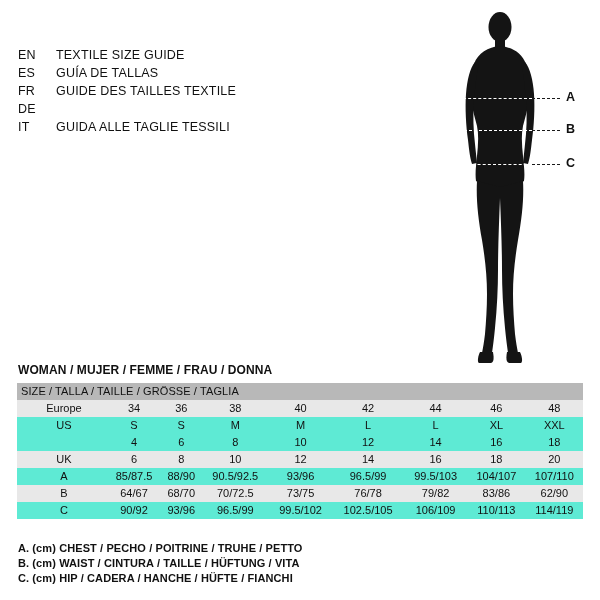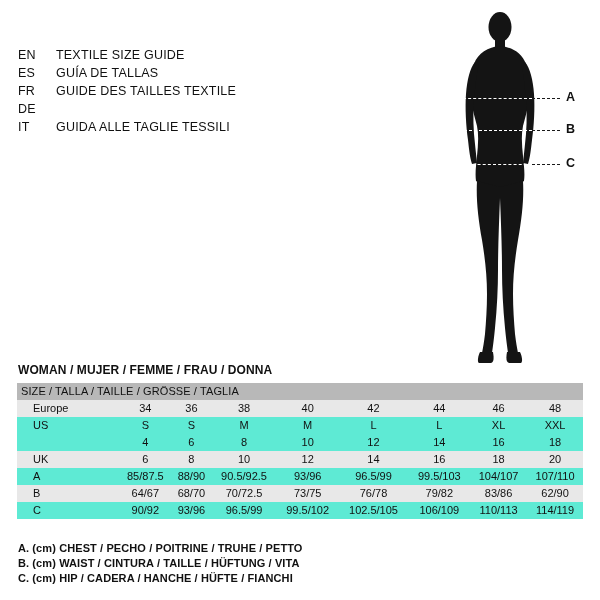--- a/index.html
+++ b/index.html
@@ -88,22 +88,22 @@
     font-size: 11px;
   }
   .size-table td {
     padding: 0;
     height: 17px;
     line-height: 17px;
     text-align: center;
     color: #111;
   }
   .size-table td.label {
-    text-align: left;
-    padding-left: 16px;
+    text-align: center;
+    padding-left: 4px;
     width: 86px;
   }
   .row-head td {
     background: #b8b8b8;
     text-align: left;
     padding-left: 4px;
     font-size: 11px;
     letter-spacing: 0.1px;
   }
   .row-light td { background: #e8e8e8; }

